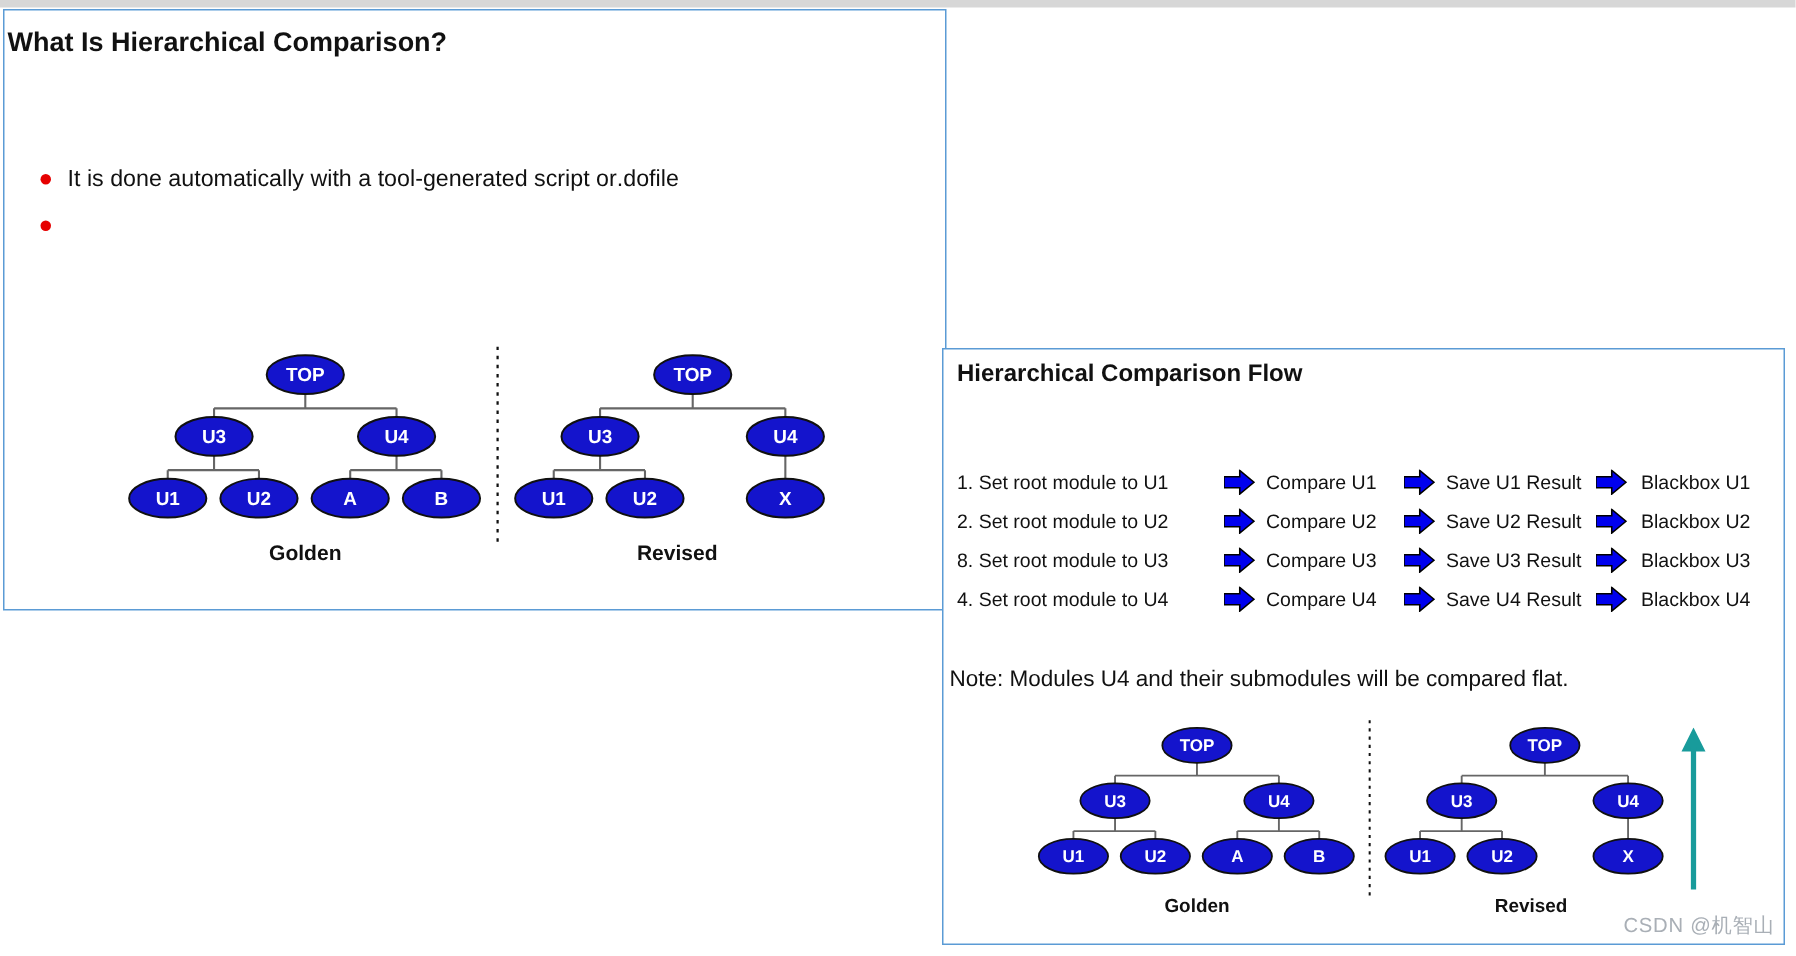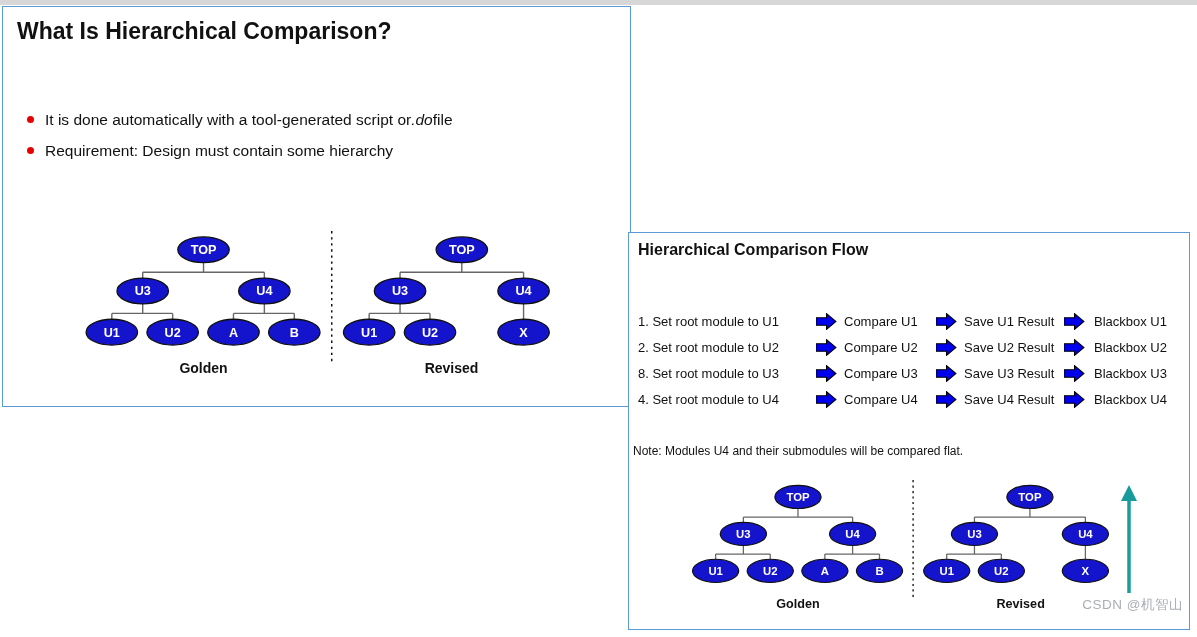--- a/index.html
+++ b/index.html
@@ -6,66 +6,65 @@
   body {
     width:1197px; height:637px; position:relative; overflow:hidden;
     background:#ffffff; font-family:"Liberation Sans", sans-serif; color:#111;
   }
   .topstrip { position:absolute; left:0; top:0; width:1197px; height:5px; background:#d7d7d7; }
   .panel { position:absolute; background:#fff; border:1px solid #5b9bd5; box-sizing:border-box; }
   #left-panel  { left:2px;   top:6px;   width:629px; height:401px; z-index:1; }
   #right-panel { left:628px; top:232px; width:562px; height:398px; z-index:2; }
 
   .slide-title { position:absolute; font-weight:bold; color:#111; white-space:nowrap; }
-  #left-title  { left:14px; top:11px; font-size:23px; }
+  #left-title  { left:2px; top:11px; font-size:18px; }
   #right-title { left:9px;  top:8px;  font-size:16px; }
 
   #intro { position:absolute; left:16px; top:66px; font-size:16.5px; white-space:nowrap; }
 
   #bullet-list { position:absolute; left:24px; top:97px; }
   .bullet-row { display:flex; align-items:center; height:31px; font-size:15.5px; white-space:nowrap; }
   .bullet-dot { width:7px; height:7px; border-radius:50%; margin-right:11px; flex:0 0 auto; }
 
   #steps { position:absolute; left:9px; top:75px; }
   .step-row {
     display:grid; grid-template-columns:178px 28px 92px 28px 100px 30px auto;
     align-items:center; height:26px; font-size:13px; white-space:nowrap;
   }
   .arrow-cell { display:flex; align-items:center; }
   .arrow-cell svg { display:block; }
 
-  #note { position:absolute; left:4px; top:211px; font-size:12px; white-space:nowrap; }
+  #note { position:absolute; left:4px; top:211px; font-size:15px; white-space:nowrap; }
 
   #diagram-left-svg  { position:absolute; left:48px; top:224px; }
   #diagram-right-svg { position:absolute; left:32px; top:247px; }
 
   #up-arrow { position:absolute; left:488px; top:252px; }
 
   #watermark {
-    position:absolute; right:6px; bottom:15px; font-size:13.5px; color:#a9afb6;
+    position:absolute; right:6px; bottom:3px; font-size:13.5px; color:#a9afb6;
     letter-spacing:0.5px; white-space:nowrap;
   }
 </style>
 </head>
 <body>
 
 <div class="topstrip"></div>
 
 <div id="left-panel" class="panel" style="border-color: rgb(91, 155, 213);">
   <div id="left-title" class="slide-title">What Is Hierarchical Comparison?</div>
   <div id="bullet-list">
       <div class="bullet-row">
         <span class="bullet-dot" style="background: rgb(230, 0, 0);"></span>
         <span>It is done automatically with a tool-generated script or </span>
-        <span style="font-style: italic;">.do</span>
+        <span style="">.do</span>
         <span> file</span>
       </div>
       <div class="bullet-row">
         <span class="bullet-dot" style="background: rgb(230, 0, 0);"></span>
-        <span>Requirement: Design must contain some hierarchy</span>
       </div>
     </div>
   <svg id="diagram-left-svg" width="510" height="148" viewBox="0 0 545 158" xmlns="http://www.w3.org/2000/svg">
       <path d="M163,33.8 V44 M98,44 H228 M98,44 V50.2 M228,44 V50.2 M98,77.8 V88 M65,88 H130 M65,88 V94.2 M130,88 V94.2 M228,77.8 V88 M195,88 H260 M195,88 V94.2 M260,88 V94.2" fill="none" stroke="#666666" stroke-width="1.5"></path>
       <path d="M439,33.8 V44 M373,44 H505 M373,44 V50.2 M505,44 V50.2 M373,77.8 V88 M340,88 H405 M340,88 V94.2 M405,88 V94.2 M505,77.8 V94.2" fill="none" stroke="#666666" stroke-width="1.5"></path>
       <path d="M300,0 V140" fill="none" stroke="#111111" stroke-width="1.6" stroke-dasharray="2.5 4"></path>
       <g>
         <ellipse cx="163" cy="20" rx="27.5" ry="13.8" fill="#1414cc" stroke="#101010" stroke-width="1.4"></ellipse>
         <text x="163" y="24.7" text-anchor="middle" font-family="Liberation Sans, sans-serif" font-size="13.5" font-weight="bold" fill="#ffffff">TOP</text>
       </g>

